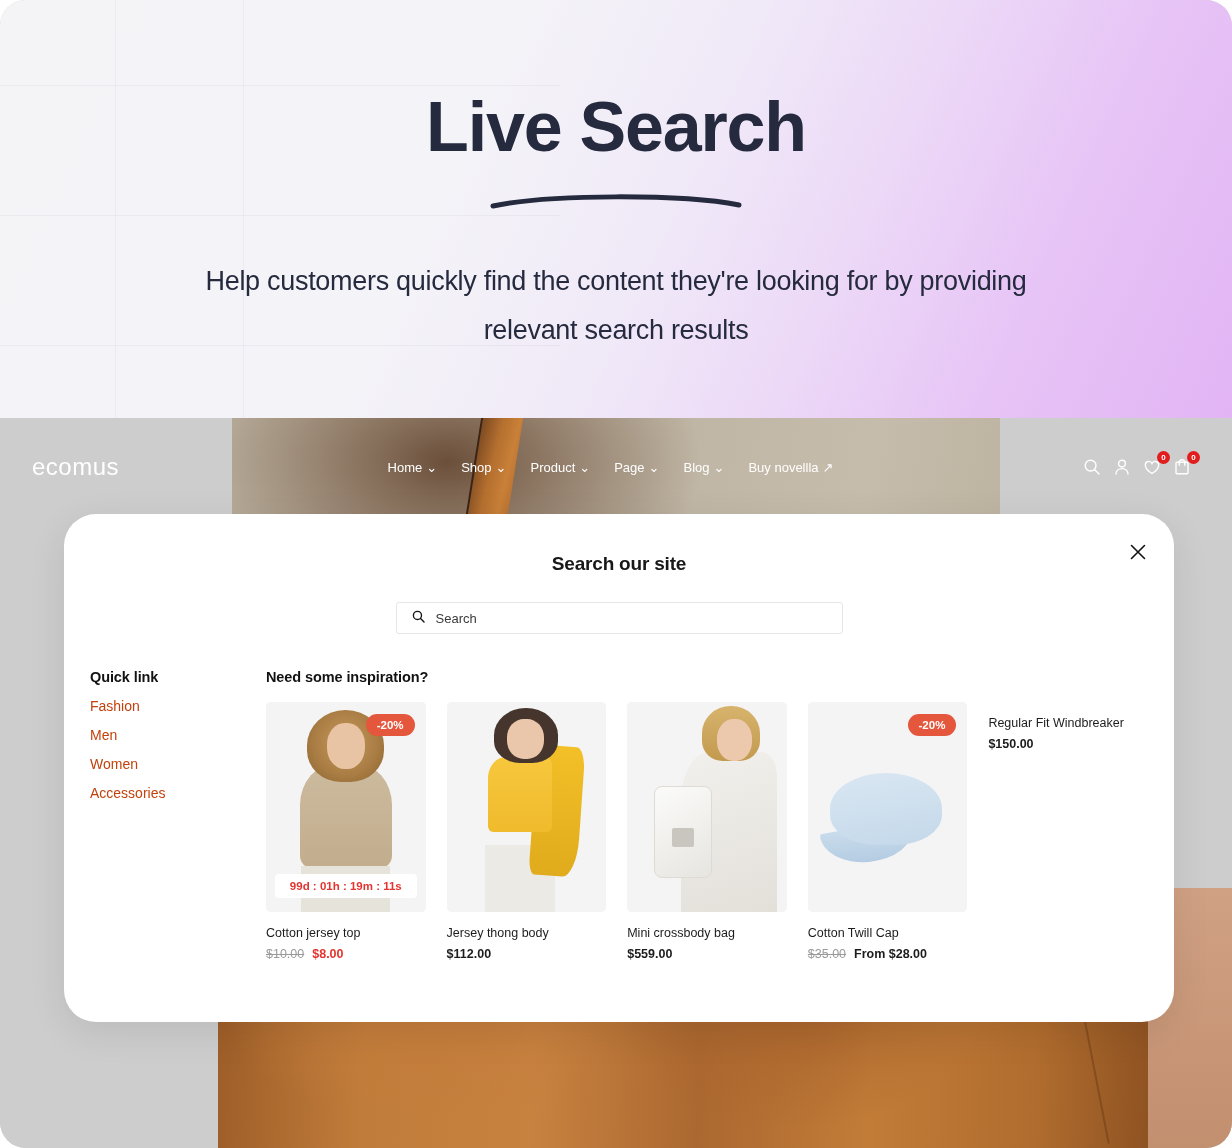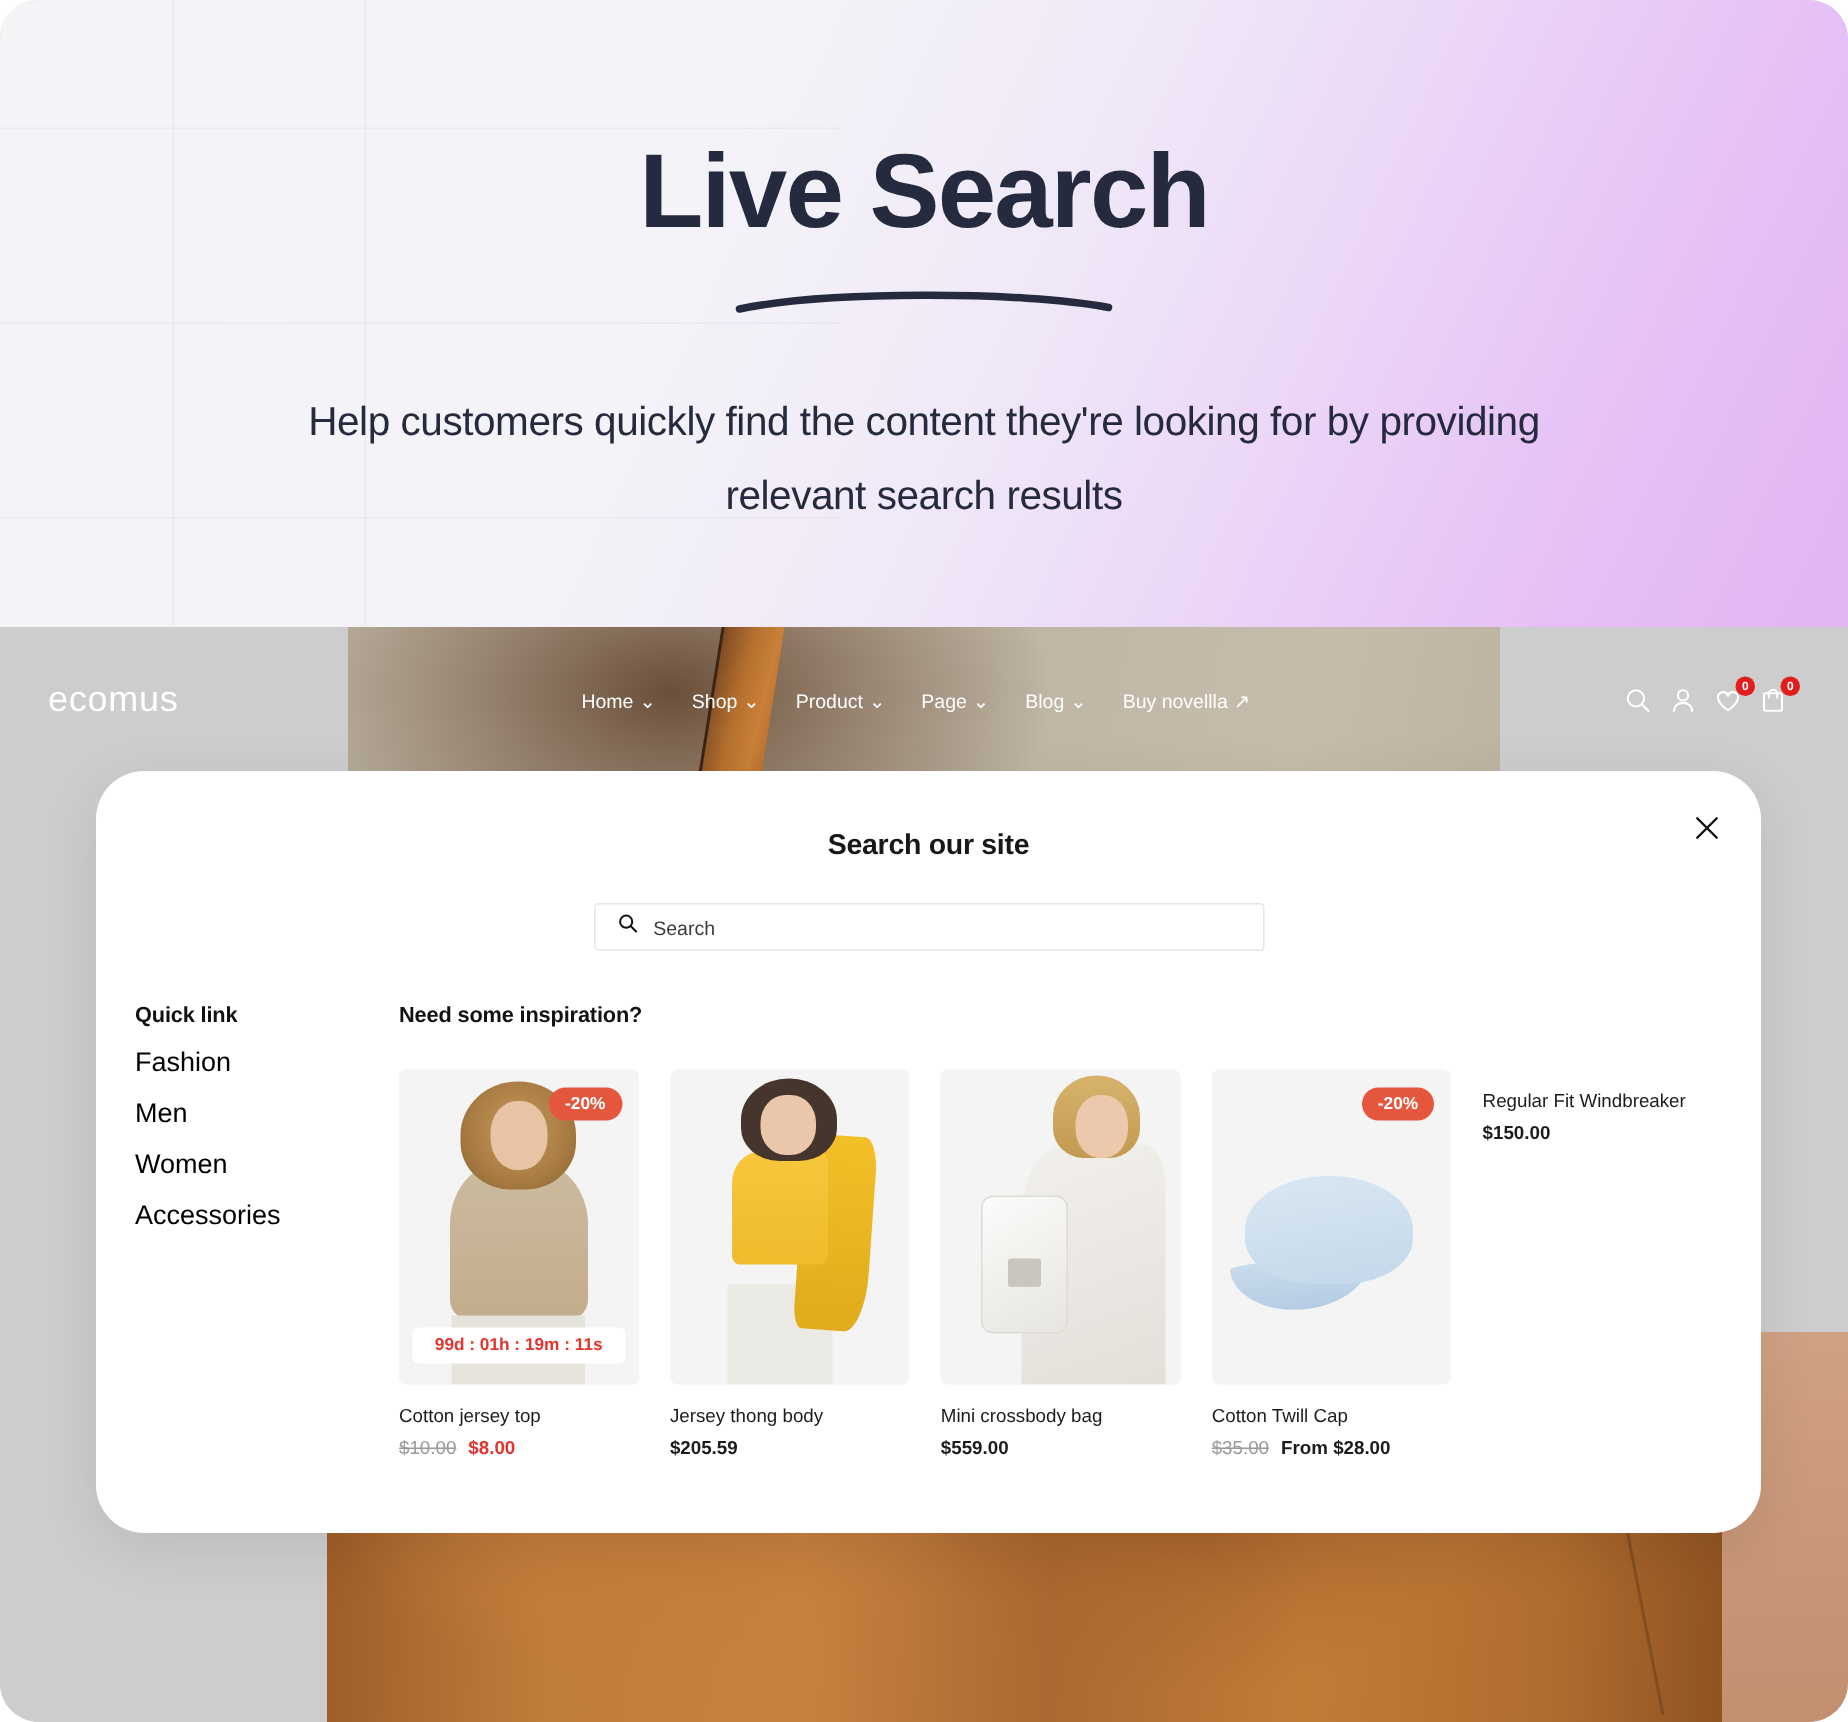--- a/index.html
+++ b/index.html
@@ -195,28 +195,28 @@
     padding: 35px 26px 0 26px;
     justify-content: center;
   }
   .quicklinks { width: 176px; padding-left: 0; }
   .ql-title {
     font-size: 14.5px; font-weight: 700; color: #121212;
     letter-spacing: -.1px;
   }
   .ql-item {
     margin-top: 13px;
-    font-size: 18px; color: #000000;
+    font-size: 14px; color: #c2410c;
   }
   .ql-item:first-of-type { margin-top: 16px; }
 
   .results { flex: 1; }
   .results-title {
     font-size: 14.5px; font-weight: 700; color: #121212;
-    margin-bottom: 28px; letter-spacing: -.1px;
+    margin-bottom: 17px; letter-spacing: -.1px;
   }
   .grid {
     display: grid;
     grid-template-columns: repeat(5, 1fr);
     gap: 21px;
   }
   .card { width: 100%; }
   .thumb {
     position: relative;
     width: 100%; height: 210px;
@@ -477,21 +477,21 @@
                 <div class="ph-bgl"></div>
                 <div class="m2-pants"></div>
                   <div class="m2-jacket"></div>
                 <div class="m2-top"></div>
                   <div class="m2-hair"></div>
                   <div class="m2-face"></div>
               </div>
             </div>
             <div class="pname">Jersey thong body</div>
             <div class="prices">
-              <span class="p-new plain">$205.59</span>
+              <span class="p-new plain">$112.00</span>
             </div>
           </div>
 
           <div class="card">
             <div class="thumb">
               <div class="ph">
                 <div class="ph-bgl"></div>
                 <div class="m3-coat"></div>
                   <div class="m3-hair"></div>
                   <div class="m3-face"></div>

